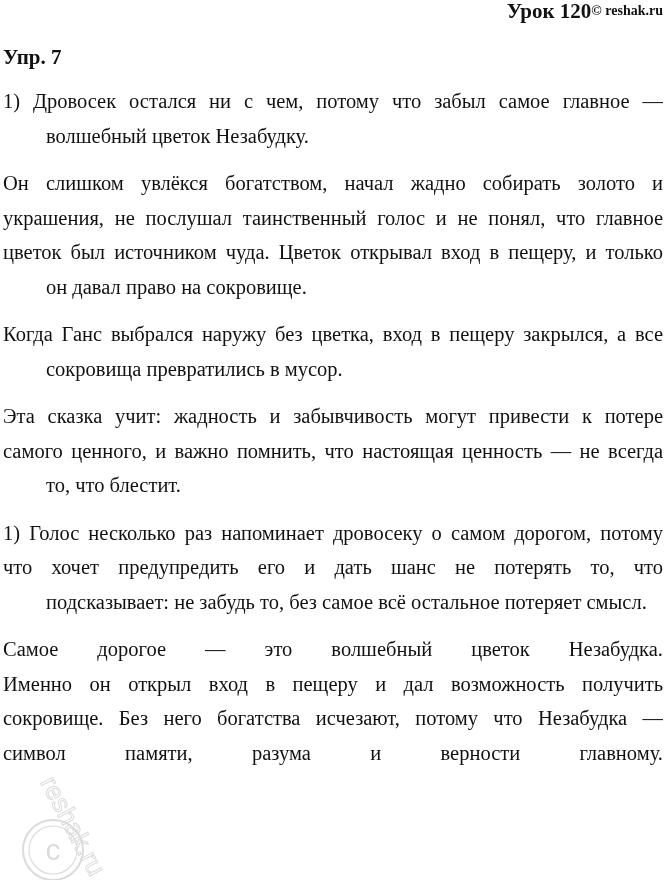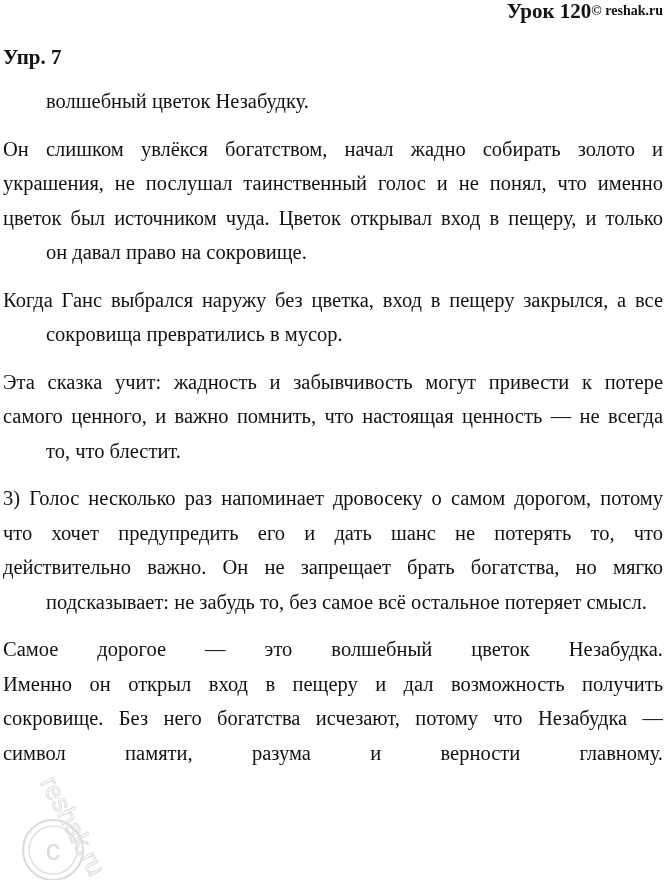--- a/index.html
+++ b/index.html
@@ -36,41 +36,41 @@
 
 <div class="header">
   <span class="lesson-title">Урок 120</span>
   <span class="copyright">© reshak.ru</span>
 </div>
 
 <div class="exercise-title">Упр. 7</div>
 
 <div class="content">
   <div class="para">
+    <span class="line">1) Дровосек остался ни с чем, потому что забыл самое главное —</span>
     <span class="line last">волшебный цветок Незабудку.</span>
   </div>
   <div class="para">
     <span class="line">Он слишком увлёкся богатством, начал жадно собирать золото и</span>
-    <span class="line">украшения, не послушал таинственный голос и не понял, что именно</span>
+    <span class="line">украшения, не послушал таинственный голос и не понял, что главное</span>
     <span class="line">цветок был источником чуда. Цветок открывал вход в пещеру, и только</span>
     <span class="line last">он давал право на сокровище.</span>
   </div>
   <div class="para">
     <span class="line">Когда Ганс выбрался наружу без цветка, вход в пещеру закрылся, а все</span>
     <span class="line last">сокровища превратились в мусор.</span>
   </div>
   <div class="para">
     <span class="line">Эта сказка учит: жадность и забывчивость могут привести к потере</span>
     <span class="line">самого ценного, и важно помнить, что настоящая ценность — не всегда</span>
     <span class="line last">то, что блестит.</span>
   </div>
   <div class="para">
-    <span class="line">3) Голос несколько раз напоминает дровосеку о самом дорогом, потому</span>
+    <span class="line">1) Голос несколько раз напоминает дровосеку о самом дорогом, потому</span>
     <span class="line">что хочет предупредить его и дать шанс не потерять то, что</span>
-    <span class="line">действительно важно. Он не запрещает брать богатства, но мягко</span>
     <span class="line last">подсказывает: не забудь то, без самое всё остальное потеряет смысл.</span>
   </div>
   <div class="para">
     <span class="line">Самое дорогое — это волшебный цветок Незабудка.</span>
     <span class="line">Именно он открыл вход в пещеру и дал возможность получить</span>
     <span class="line">сокровище. Без него богатства исчезают, потому что Незабудка —</span>
     <span class="line">символ памяти, разума и верности главному.</span>
   </div>
 </div>
 

